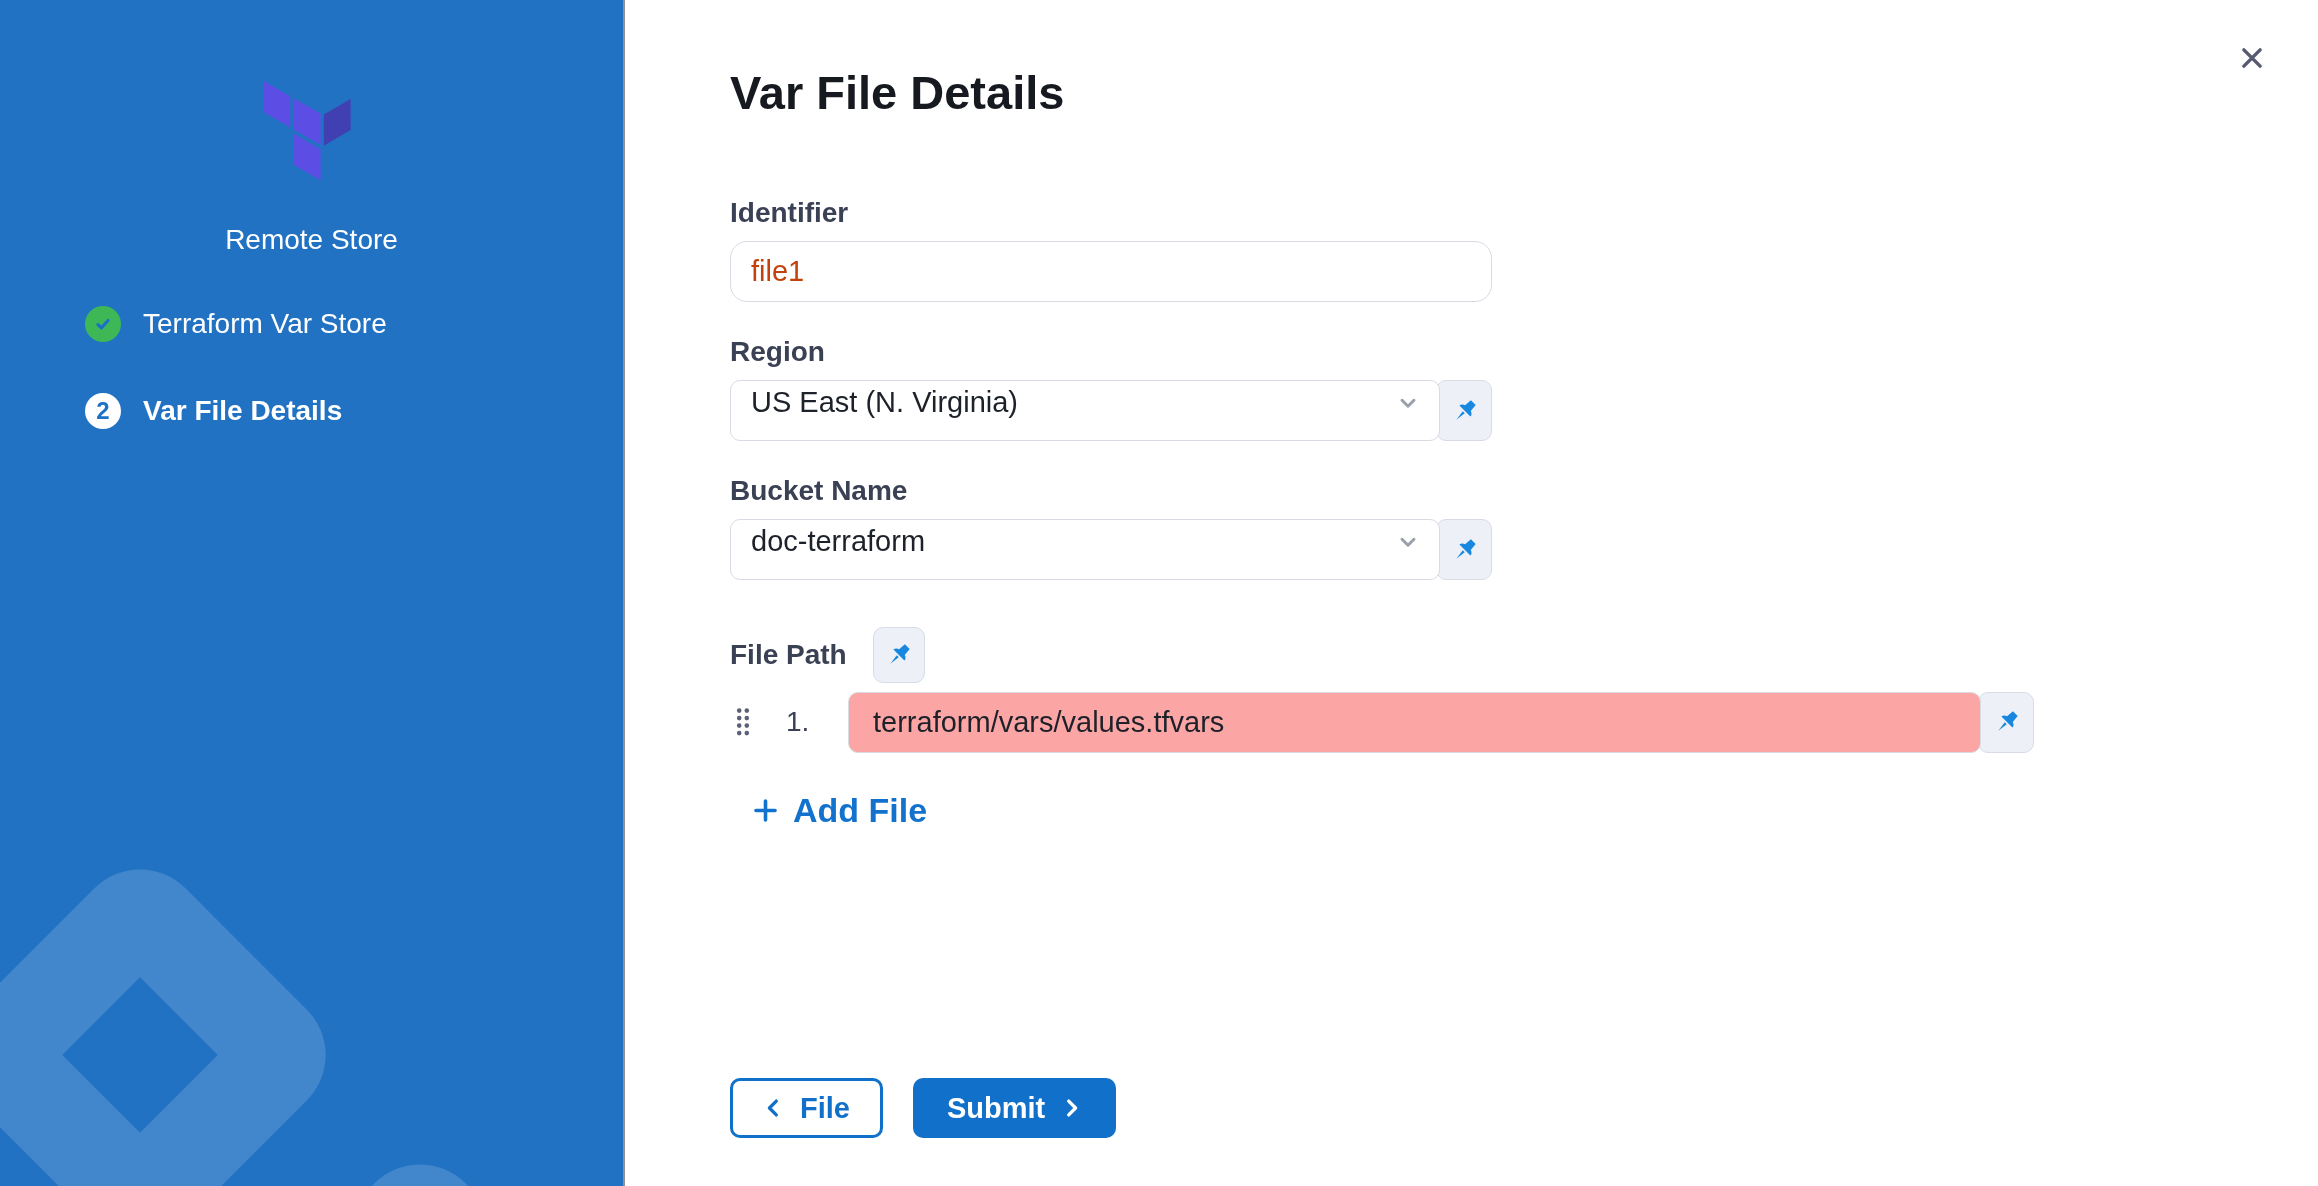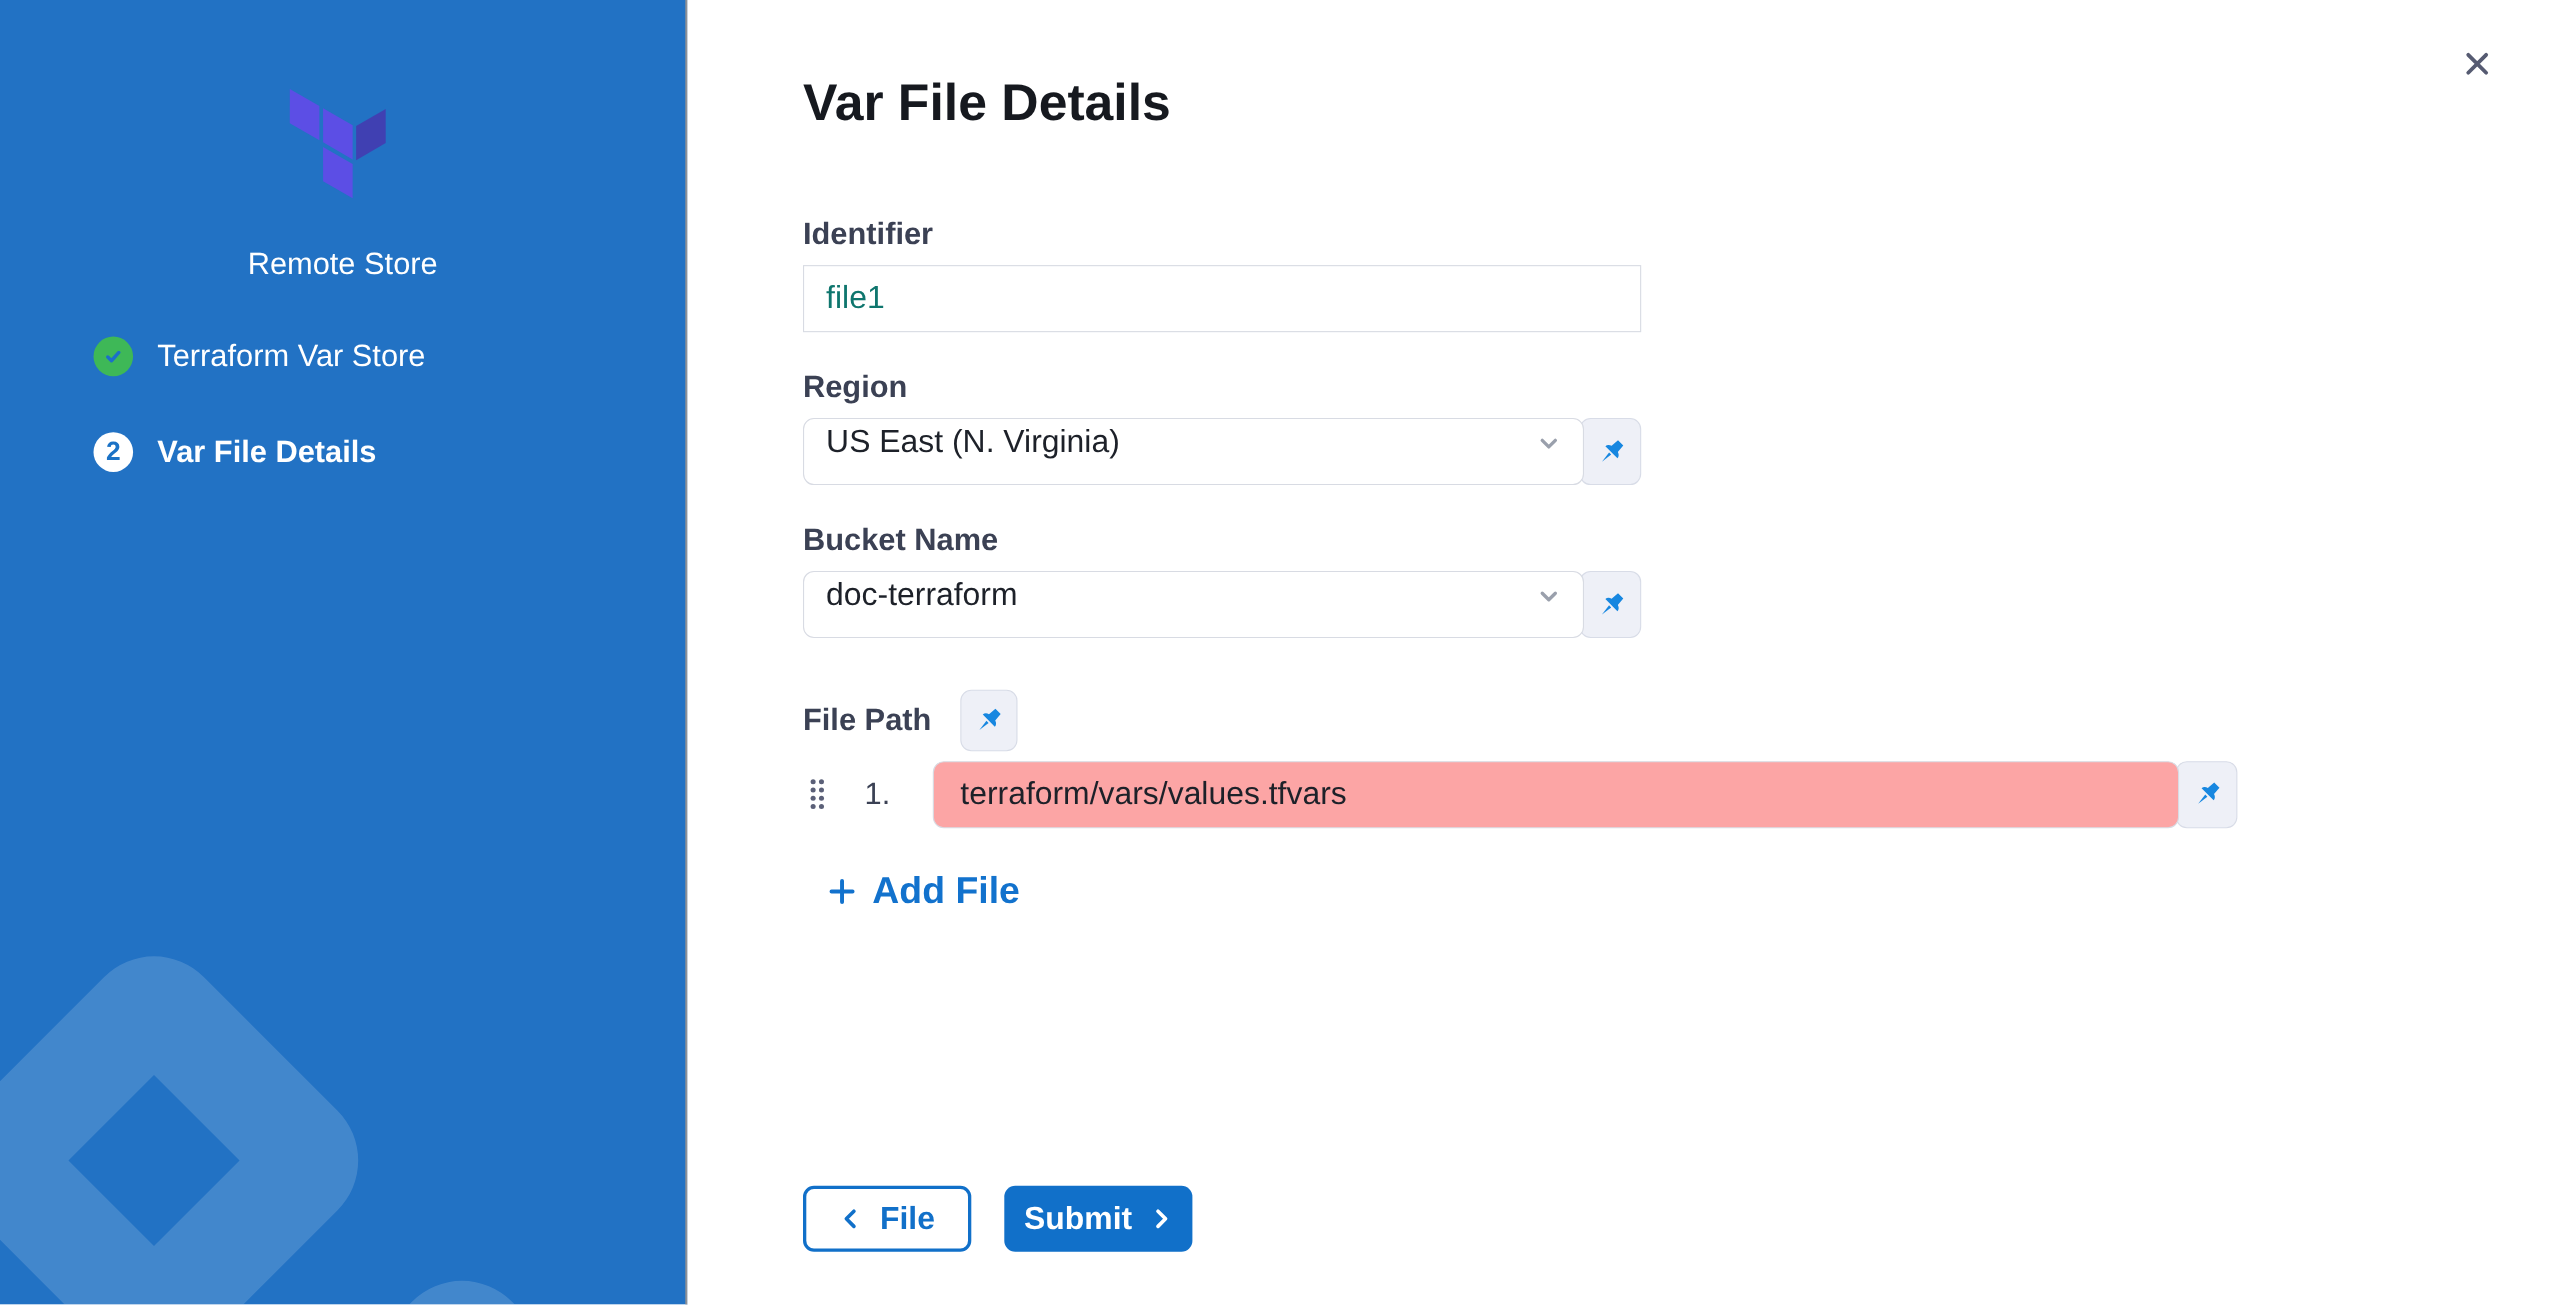--- a/index.html
+++ b/index.html
@@ -46,22 +46,22 @@
     background: none; border: none; padding: 0; cursor: pointer;
     display: flex; align-items: center; justify-content: center;
   }
   .page-title { margin: 0 0 78px 0; font-size: 47px; line-height: 53px; font-weight: 700; color: #16191F; }
 
   .field { margin-bottom: 34px; }
   .field.bucket { margin-bottom: 47px; }
   .field-label { font-size: 28px; line-height: 32px; font-weight: 600; color: #3B4154; margin-bottom: 12px; }
 
   .text-input {
-    width: 762px; height: 61px; border: 1.5px solid #D8DBE3; border-radius: 0;
-    background: #fff; font-family: inherit; font-size: 29px; color: #0f766e;
+    width: 762px; height: 61px; border: 1.5px solid #D8DBE3; border-radius: 17px;
+    background: #fff; font-family: inherit; font-size: 29px; color: #c2410c;
     padding: 0 20px; outline: none;
   }
 
   .select-group { position: relative; width: 762px; height: 61px; }
   .pin-strip {
     position: absolute; right: 0; top: 0; width: 56px; height: 61px;
     background: #EEF0F7; border: 1.5px solid #D8DCE7; border-radius: 10px;
     display: flex; align-items: center; justify-content: flex-end; padding-right: 11px;
     cursor: pointer;
   }
@@ -95,21 +95,21 @@
     display: inline-flex; align-items: center; gap: 14px;
     color: #1272CD; font-size: 34px; font-weight: 600; font-family: inherit;
   }
 
   .btn-row { display: flex; gap: 30px; margin-top: 248px; }
   .btn {
     height: 60px; border-radius: 10px; font-family: inherit; font-size: 29px; font-weight: 700;
     display: inline-flex; align-items: center; justify-content: center; gap: 15px; cursor: pointer;
   }
   .btn-back { background: #fff; border: 3px solid #1170C9; color: #1170C9; padding: 0 30px; }
-  .btn-submit { background: #1170C9; border: none; color: #fff; padding: 0 18px; }
+  .btn-submit { background: #1170C9; border: none; color: #fff; padding: 0 34px; }
 </style>
 </head>
 <body>
 
 <div class="app">
 
   <aside class="sidebar">
     <div class="watermark wm1"></div>
     <div class="watermark wm2"></div>
 

